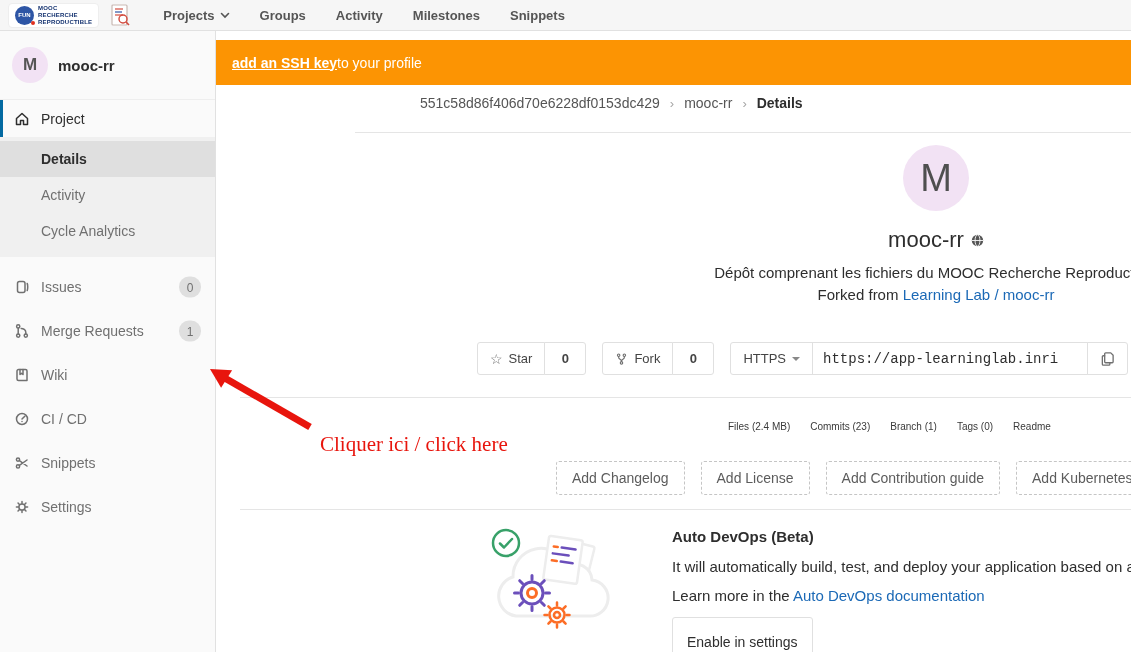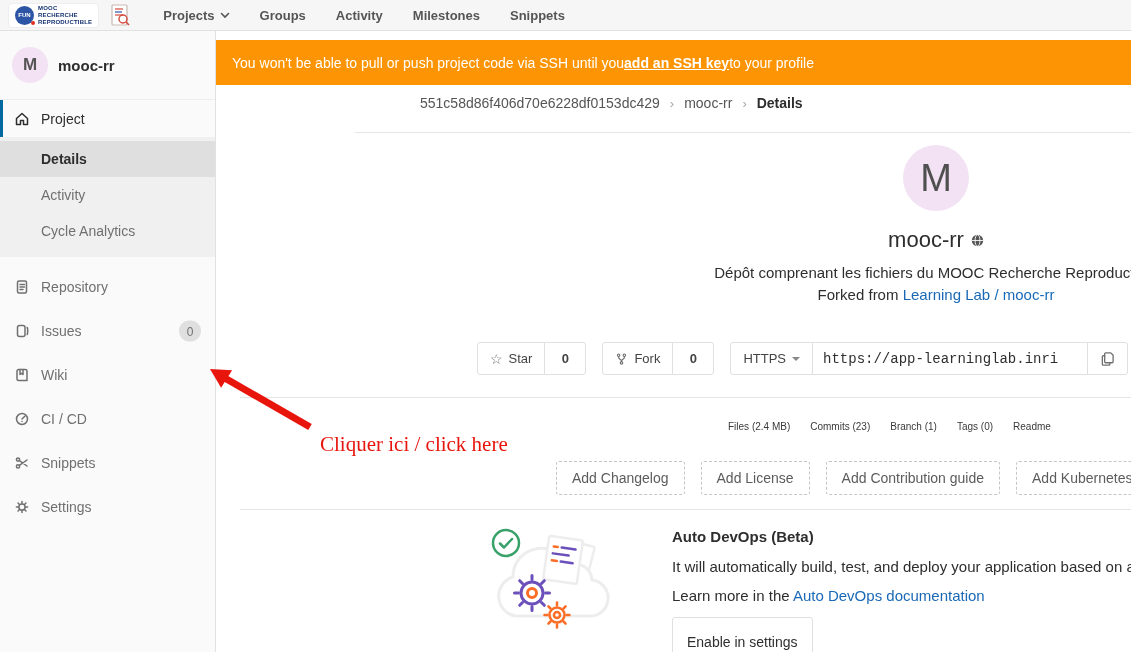--- a/index.html
+++ b/index.html
@@ -168,34 +168,35 @@
         <span>Activity</span>
       </div>
     <div class="sub-item">
         <span>Cycle Analytics</span>
       </div>
   </div>
 
   <div class="side-group">
     <div class="side-item tall">
       <svg class="sicon" viewBox="0 0 16 16">
-        <rect x="3.5" y="2" width="9" height="12" rx="1.5"></rect>
-        <line x1="6" y1="5.5" x2="10.5" y2="5.5"></line>
-          <line x1="6" y1="8" x2="10.5" y2="8"></line>
-          <line x1="6" y1="10.5" x2="9" y2="10.5"></line>
-      </svg>
-      <span class="lbl">Repository</span>
-    </div>
-    <div class="side-item tall">
-      <svg class="sicon" viewBox="0 0 16 16">
         <rect x="3.5" y="2.5" width="7.5" height="11" rx="2"></rect>
         <path d="M13.2 4.5 c.7 1.2 .7 5.8 0 7"></path>
       </svg>
       <span class="lbl">Issues</span>
       <span class="badge">0</span>
+    </div>
+    <div class="side-item tall">
+      <svg class="sicon" viewBox="0 0 16 16">
+        <circle cx="4.2" cy="3.4" r="1.6"></circle>
+          <circle cx="4.2" cy="12.6" r="1.6"></circle>
+          <circle cx="11.8" cy="12.6" r="1.6"></circle>
+        <path d="M4.2 5 v6 M11.8 11 V9.2 c0-2.4-2.6-3.8-4.6-3.8"></path>
+      </svg>
+      <span class="lbl">Merge Requests</span>
+      <span class="badge">1</span>
     </div>
     <div class="side-item tall">
       <svg class="sicon" viewBox="0 0 16 16">
         <path d="M4.5 2.5 h7 a1.5 1.5 0 0 1 1.5 1.5 v9.5 h-8.5 a1.5 1.5 0 0 1 -1.5 -1.5 v-8 a1.5 1.5 0 0 1 1.5 -1.5 z"></path>
         <path d="M6 2.5 v5 l1.5 -1.2 L9 7.5 v-5"></path>
       </svg>
       <span class="lbl">Wiki</span>
     </div>
     <div class="side-item tall">
       <svg class="sicon" viewBox="0 0 16 16">
@@ -216,21 +217,20 @@
       <svg class="sicon" viewBox="0 0 16 16">
         <circle cx="8" cy="8" r="3.1"></circle>
         <path d="M11.6 8 h2 M10.55 10.55 l1.4 1.4 M8 11.6 v2 M5.45 10.55 l-1.4 1.4 M4.4 8 h-2 M5.45 5.45 l-1.4 -1.4 M8 4.4 v-2 M10.55 5.45 l1.4 -1.4" stroke-width="1.8"></path>
       </svg>
       <span class="lbl">Settings</span>
     </div>
   </div>
 </div>
 
 <div class="banner" style="background:#fc9403">
-  <span>You won't be able to pull or push project code via SSH until you </span>
   <a href="#">add an SSH key</a>
   <span> to your profile</span>
 </div>
 
 <div class="breadcrumb">
   <a href="#" style="color:#555;text-decoration:none">551c58d86f406d70e6228df0153dc429</a>
   <span class="crumb-sep">›</span>
   <a href="#" style="color:#555;text-decoration:none">mooc-rr</a>
   <span class="crumb-sep">›</span>
   <span class="crumb-last">Details</span>

